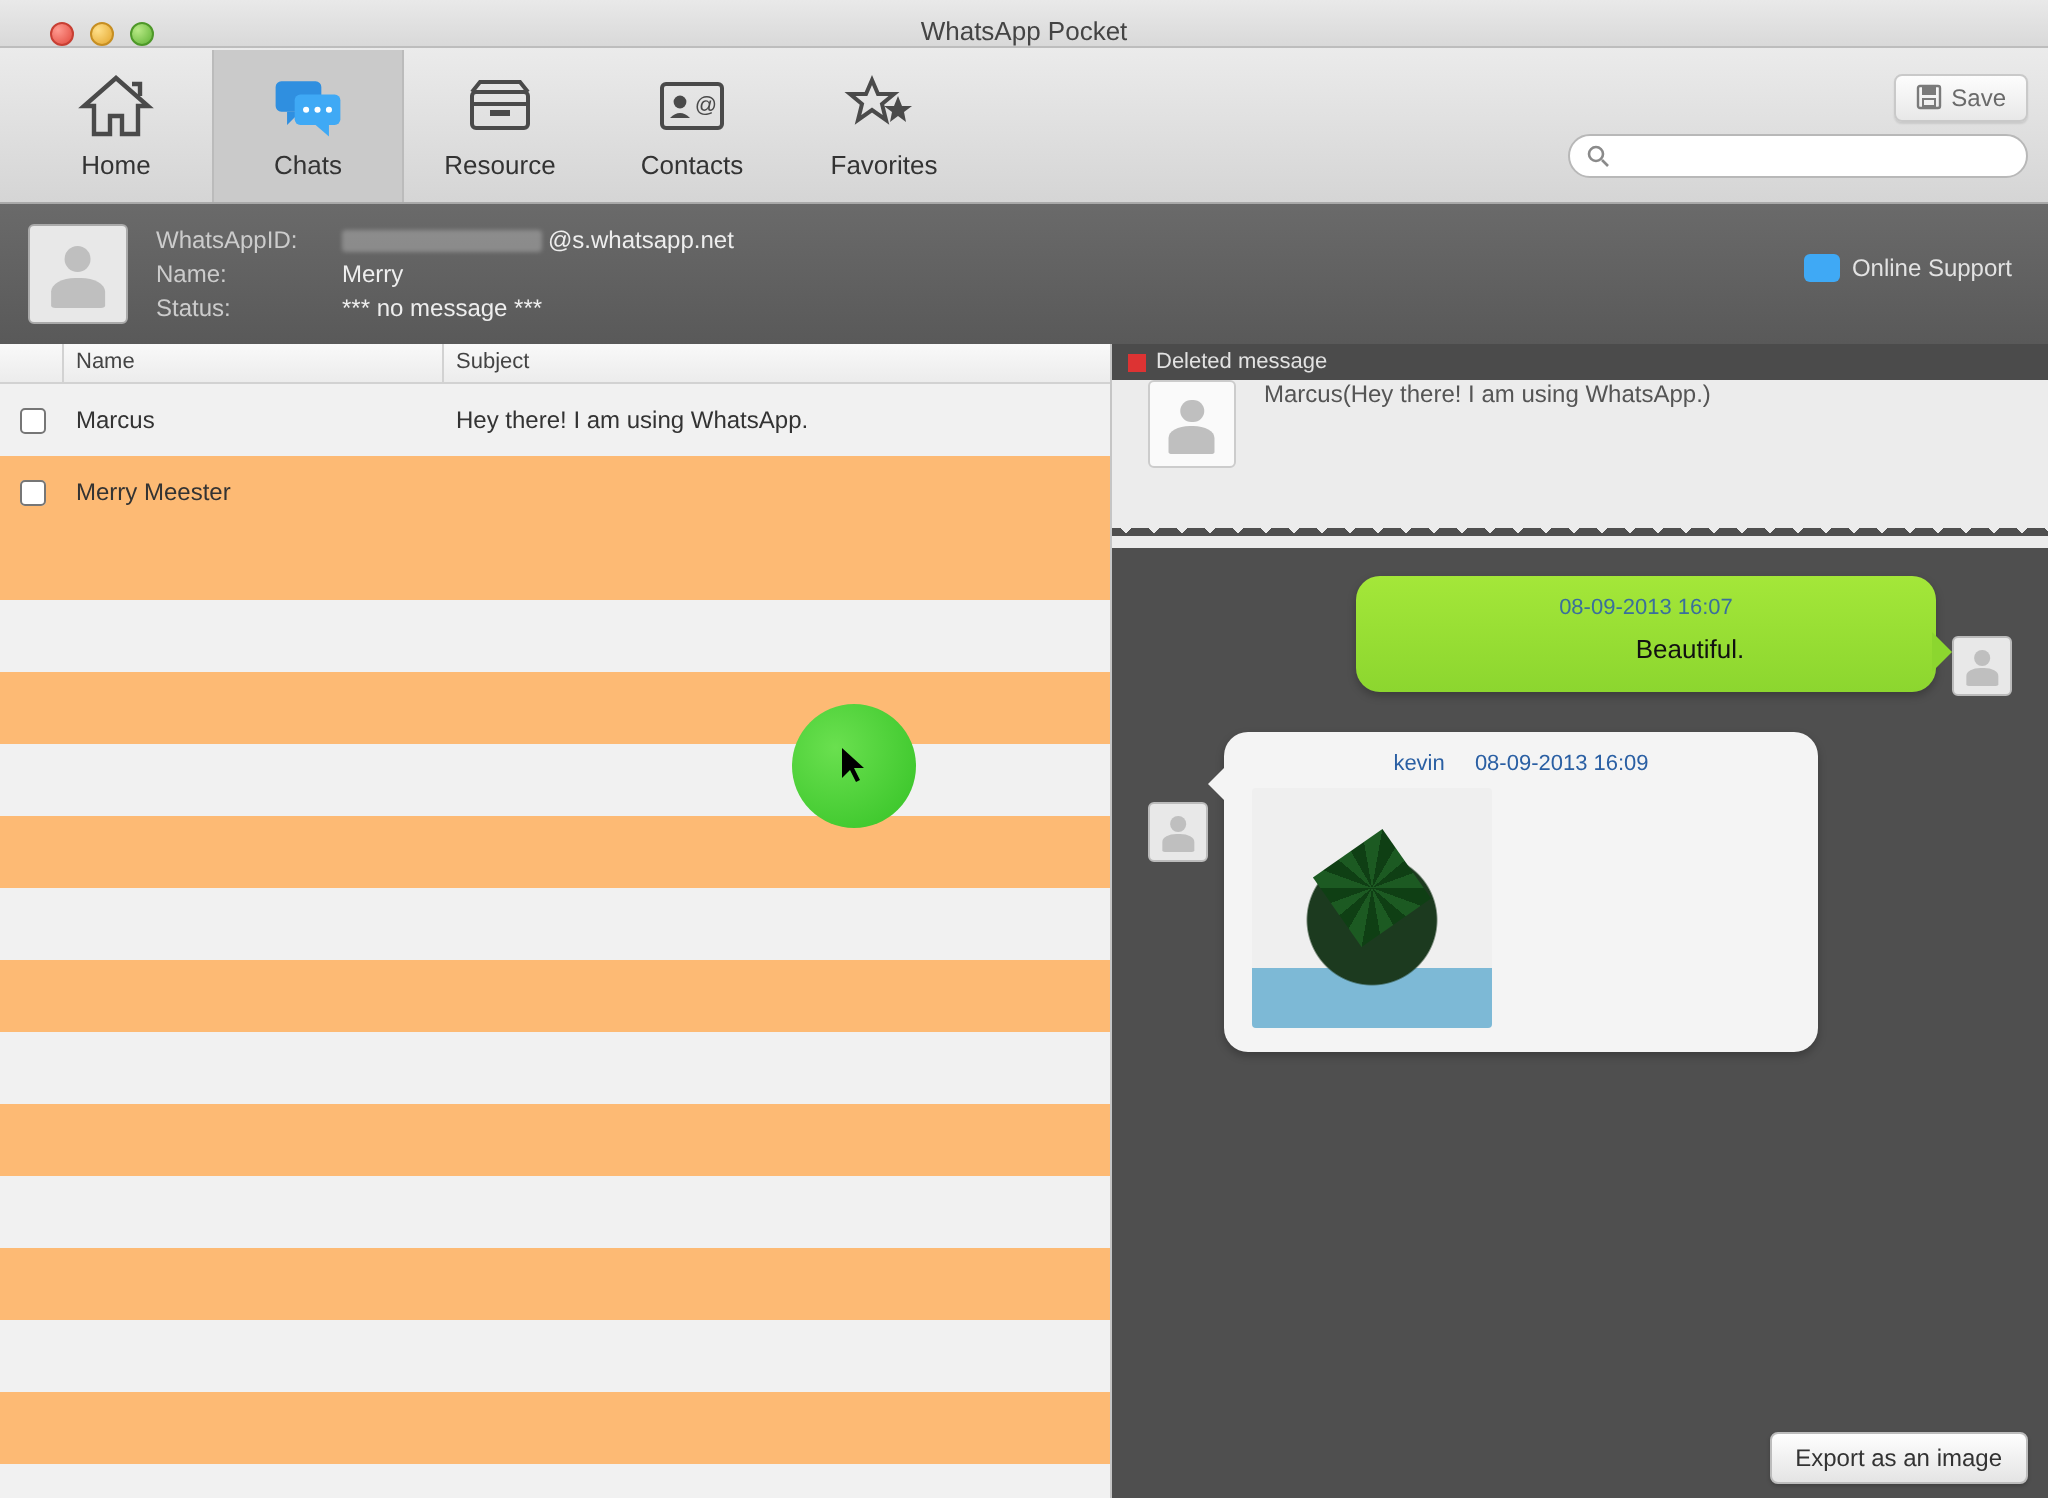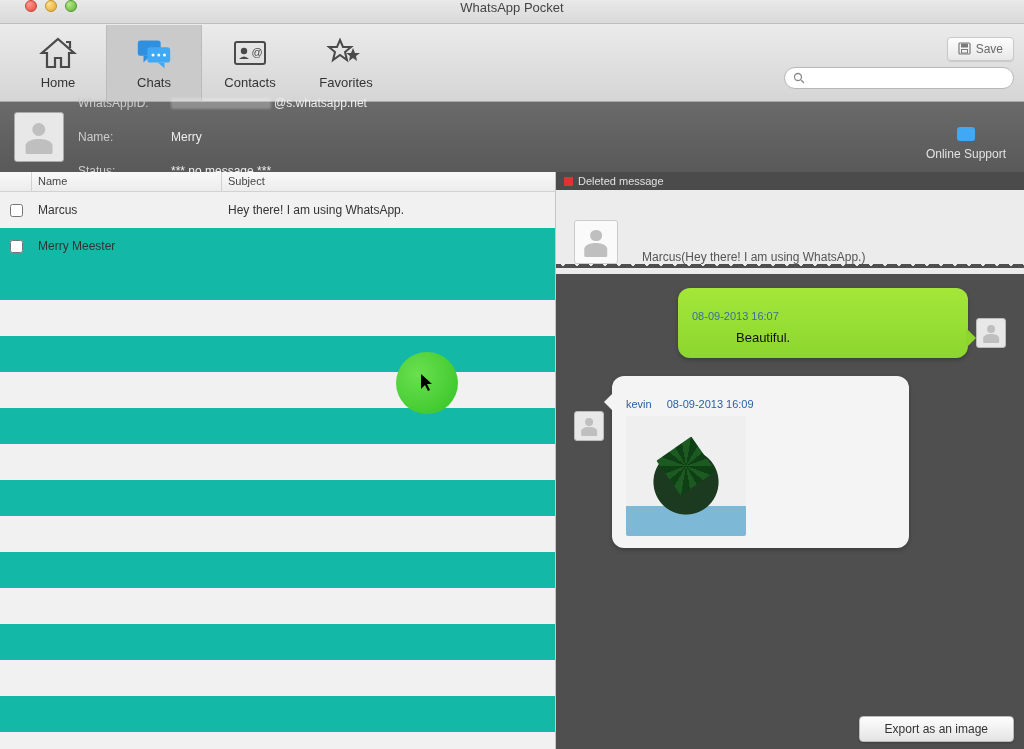--- a/index.html
+++ b/index.html
@@ -1,101 +1,101 @@
 <!DOCTYPE html>
 <html><head>
 <meta charset="utf-8">
 <style>
   * { margin: 0; padding: 0; box-sizing: border-box; font-family: "Lucida Grande", "Helvetica Neue", Arial, sans-serif; }
   body { width: 1024px; height: 749px; background: #ededed; overflow: hidden; }
   
   
-  .titlebar { height: 24px; background: linear-gradient(#e9e9e9, #d9d9d9); display: flex; align-items: flex-start; padding: 0 25px; border-bottom: 1px solid #bdbdbd; position: relative; }
+  .titlebar { height: 24px; background: linear-gradient(#e9e9e9, #d9d9d9); display: flex; align-items: flex-end; padding: 0 25px; border-bottom: 1px solid #bdbdbd; position: relative; }
   .traffic-lights { display: flex; gap: 8px; }
   .traffic-light { width: 12px; height: 12px; border-radius: 50%; }
   .tl-red { background: radial-gradient(circle at 30% 30%, #ff9a90, #e1493d); border: 1px solid #c73f33; }
   .tl-yellow { background: radial-gradient(circle at 30% 30%, #ffe08a, #e3a52c); border: 1px solid #c68e22; }
   .tl-green { background: radial-gradient(circle at 30% 30%, #b8e986, #5fb234); border: 1px solid #4e9829; }
   .title-text { position: absolute; left: 50%; transform: translateX(-50%); font-size: 13px; color: #444; }
   
   
   .toolbar { height: 78px; background: linear-gradient(#ebebeb, #d5d5d5); border-bottom: 1px solid #a9a9a9; display: flex; align-items: center; padding: 0 10px; position: relative; }
   .toolbar-item { width: 96px; height: 76px; display: flex; flex-direction: column; align-items: center; justify-content: center; gap: 4px; cursor: pointer; font-size: 13px; color: #333; }
   .toolbar-item.active { background: #cacaca; border-left: 1px solid #bbb; border-right: 1px solid #bbb; }
   .toolbar-icon { width: 40px; height: 36px; display: flex; align-items: center; justify-content: center; }
   .toolbar-right { margin-left: auto; display: flex; flex-direction: column; align-items: flex-end; gap: 6px; }
   .save-btn { display: flex; align-items: center; gap: 5px; padding: 4px 10px; font-size: 12px; color: #6a6a6a; background: linear-gradient(#fdfdfd,#e8e8e8); border: 1px solid #c9c9c9; border-radius: 4px; box-shadow: 0 1px 1px rgba(0,0,0,.1); cursor: pointer; }
   .searchbox { width: 230px; height: 22px; border-radius: 11px; border: 1px solid #b8b8b8; background: #fff; display: flex; align-items: center; padding: 0 8px; gap: 5px; }
   .searchbox input { border: none; outline: none; flex: 1; font-size: 12px; }
   
   
   .infobar { height: 70px; background: linear-gradient(#6a6a6a,#595959); display: flex; align-items: center; padding: 0 14px; color: #d8d8d8; font-size: 12px; position: relative; }
   .info-avatar { width: 50px; height: 50px; background: #e8e8e8; border: 1px solid #aaa; border-radius: 3px; display: flex; align-items: center; justify-content: center; margin-right: 14px; }
-  .info-fields { display: flex; flex-direction: column; gap: 20px; }
+  .info-fields { display: flex; flex-direction: column; gap: 3px; }
   .info-row { display: flex; gap: 8px; }
   .info-label { color: #ccc; width: 85px; }
   .info-value { color: #eee; }
   .info-obscured { display: inline-block; width: 100px; height: 11px; background: rgba(255,255,255,.25); filter: blur(1px); border-radius: 2px; margin-right: 3px; vertical-align: middle; }
-  .online-support { position: absolute; right: 18px; top: 25px; display: flex; align-items: center; gap: 6px; color: #e2e2e2; font-size: 12px; cursor: pointer; flex-direction: column; }
+  .online-support { position: absolute; right: 18px; top: 25px; display: flex; align-items: center; gap: 6px; color: #e2e2e2; font-size: 12px; cursor: pointer; }
   .support-icon { width: 18px; height: 14px; background: #3fa9f5; border-radius: 3px; position: relative; }
   .support-icon::after { content: ""; position: absolute; left: 4px; bottom: -4px; border: 4px solid transparent; border-top-color: #3fa9f5; }
   
   
   .main { display: flex; height: calc(749px - 24px - 78px - 70px); }
-  .left-list { width: 556px; background: #14b8a6; border-right: 1px solid #c5c5c5; display: flex; flex-direction: column; position: relative; }
+  .left-list { width: 556px; background: #fdba74; border-right: 1px solid #c5c5c5; display: flex; flex-direction: column; position: relative; }
   .list-header { height: 20px; background: linear-gradient(#f9f9f9,#ececec); border-bottom: 1px solid #d2d2d2; display: flex; font-size: 11px; color: #444; }
   .lh-check { width: 32px; border-right: 1px solid #d2d2d2; }
   .lh-name { width: 190px; padding: 3px 6px; border-right: 1px solid #d2d2d2; }
   .lh-subject { flex: 1; padding: 3px 6px; }
   .list-rows { flex: 1; overflow: hidden; }
   .row-stripe { height: 36px; display: flex; align-items: center; font-size: 12px; color: #333; }
   .row-stripe.alt { background: #f1f1f1; }
   .rs-check { width: 32px; display: flex; align-items: center; justify-content: center; }
   .rs-check input { transform: scale(1); }
   .rs-name { width: 190px; padding: 0 6px; }
   .rs-subj { flex: 1; padding: 0 6px; }
   .green-cursor { position: absolute; left: 396px; top: 180px; width: 62px; height: 62px; background: radial-gradient(circle at 35% 35%, #6ae04f, #34c225); border-radius: 50%; display: flex; align-items: center; justify-content: center; }
   
   
   .right-panel { flex: 1; background: #4f4f4f; display: flex; flex-direction: column; position: relative; }
   .deleted-tag { height: 18px; display: flex; align-items: center; gap: 5px; padding: 0 8px; font-size: 11px; color: #e2e2e2; background: #4b4b4b; }
   .del-square { width: 9px; height: 9px; background: #d33; }
-  .chat-header { background: #ececec; height: 74px; display: flex; align-items: flex-end; padding: 0 18px; gap: 24px; position: relative; }
+  .chat-header { background: #ececec; height: 74px; display: flex; align-items: flex-start; padding: 0 18px; gap: 14px; position: relative; }
   .chat-header .av { width: 44px; height: 44px; background: #fafafa; border: 1px solid #ccc; border-radius: 3px; display: flex; align-items: center; justify-content: center; }
   .chat-header .hdr-text { font-size: 12px; color: #555; }
   .zigzag { height: 10px; background:
       linear-gradient(-45deg, #4f4f4f 6px, transparent 0),
       linear-gradient(45deg, #4f4f4f 6px, transparent 0);
     background-size: 14px 14px; background-color: #ececec; background-position: 0 4px; }
   
   .messages { flex: 1; padding: 14px 18px 0 18px; overflow: hidden; position: relative; }
   .msg-row { display: flex; margin-bottom: 18px; align-items: flex-start; }
   .msg-row.right { justify-content: flex-end; }
   .side-av { width: 30px; height: 30px; background: #e8e8e8; border: 1px solid #bbb; border-radius: 3px; display: flex; align-items: center; justify-content: center; flex-shrink: 0; }
   .msg-row.right .side-av { margin-left: 8px; margin-top: 30px; }
   .msg-row.left .side-av { margin-right: 8px; margin-top: 35px; }
   
-  .bubble { border-radius: 12px; padding: 22px 14px 12px 14px; position: relative; max-width: 310px; box-shadow: 0 2px 4px rgba(0,0,0,.25); }
+  .bubble { border-radius: 12px; padding: 10px 14px 12px 14px; position: relative; max-width: 310px; box-shadow: 0 2px 4px rgba(0,0,0,.25); text-align: center; }
   .bubble.green { background: linear-gradient(#a4e739,#8cd62f); color: #111; }
   .bubble.green::after { content: ""; position: absolute; right: -8px; bottom: 10px; border: 10px solid transparent; border-left-color: #8cd62f; border-right: 0; }
   .bubble.white { background: #f4f4f4; color: #333; }
   .bubble.white::after { content: ""; position: absolute; left: -8px; top: 16px; border: 10px solid transparent; border-right-color: #f4f4f4; border-left: 0; }
   .ts-green { font-size: 11px; color: #3a6f9c; margin-bottom: 6px; display: block; }
   .msg-text { font-size: 13px; margin-left: 44px; }
   .sender-ts { font-size: 11px; margin-bottom: 6px; }
   .sender-ts .sender { color: #2a5fa3; margin-right: 12px; }
   .sender-ts .ts { color: #2a5fa3; }
   .img-placeholder { width: 120px; height: 120px; background: #999; border-radius: 2px; position: relative; overflow: hidden; }
   .img1 { background: linear-gradient(to bottom, #cfe5c9 0 35%, #6b5a3f 35% 70%, #5f7d4a 70% 100%); }
   .img2 { background: radial-gradient(circle at 50% 55%, #1c3a1f 0 36%, transparent 37%), linear-gradient(#efefef 0 75%, #7db9d6 75% 100%); }
   .img2::before { content: ""; position: absolute; left: 30px; top: 20px; width: 60px; height: 60px; background:
        repeating-conic-gradient(#0f3f14 0 20deg, #1c5a22 20deg 40deg);
        clip-path: polygon(50% 0,100% 50%,50% 100%,0 50%); transform: rotate(10deg); border-radius: 6px; }
   
-  .export-btn { position: absolute; right: 10px; bottom: 7px; background: linear-gradient(#fefefe,#e4e4e4); border: 1px solid #bcbcbc; border-radius: 4px; padding: 5px 25px; font-size: 12px; color: #333; cursor: pointer; box-shadow: 0 1px 2px rgba(0,0,0,.2); }
+  .export-btn { position: absolute; right: 10px; bottom: 7px; background: linear-gradient(#fefefe,#e4e4e4); border: 1px solid #bcbcbc; border-radius: 4px; padding: 5px 12px; font-size: 12px; color: #333; cursor: pointer; box-shadow: 0 1px 2px rgba(0,0,0,.2); }
   
   
   .silhouette { width: 70%; height: 70%; position: relative; }
   .silhouette::before { content: ""; position: absolute; left: 50%; top: 8%; transform: translateX(-50%); width: 40%; height: 40%; background: #bfbfbf; border-radius: 50%; }
   .silhouette::after { content: ""; position: absolute; left: 50%; bottom: 0; transform: translateX(-50%); width: 80%; height: 45%; background: #bfbfbf; border-radius: 45% 45% 8% 8%; }
 </style>
 </head>
 <body>
 
 <div class="titlebar">
@@ -127,20 +127,30 @@
         <circle cx="20" cy="19" r="1.6" fill="#fff"></circle>
           <circle cx="26" cy="19" r="1.6" fill="#fff"></circle>
           <circle cx="32" cy="19" r="1.6" fill="#fff"></circle>
       </svg>
     </div>
     <span>Chats</span>
   </div>
   <div class="toolbar-item">
     <div class="toolbar-icon">
       <svg width="40" height="34" viewBox="0 0 40 34">
+          <rect x="6" y="10" width="28" height="18" rx="2" fill="none" stroke="#4a4a4a" stroke-width="2"></rect>
+          <path d="M6 16 H34 M6 10 L10 5 H30 L34 10" fill="none" stroke="#4a4a4a" stroke-width="2"></path>
+          <rect x="15" y="19" width="10" height="3" fill="#4a4a4a"></rect>
+        </svg>
+    </div>
+    <span>Resource</span>
+  </div>
+  <div class="toolbar-item">
+    <div class="toolbar-icon">
+      <svg width="40" height="34" viewBox="0 0 40 34">
           <rect x="5" y="6" width="30" height="22" rx="2" fill="none" stroke="#4a4a4a" stroke-width="2"></rect>
           <circle cx="14" cy="15" r="3.2" fill="#4a4a4a"></circle>
           <path d="M9 23 Q14 18 19 23" fill="#4a4a4a"></path>
           <text x="27" y="20" font-size="11" fill="#4a4a4a" text-anchor="middle">@</text>
         </svg>
     </div>
     <span>Contacts</span>
   </div>
   <div class="toolbar-item">
     <div class="toolbar-icon">

